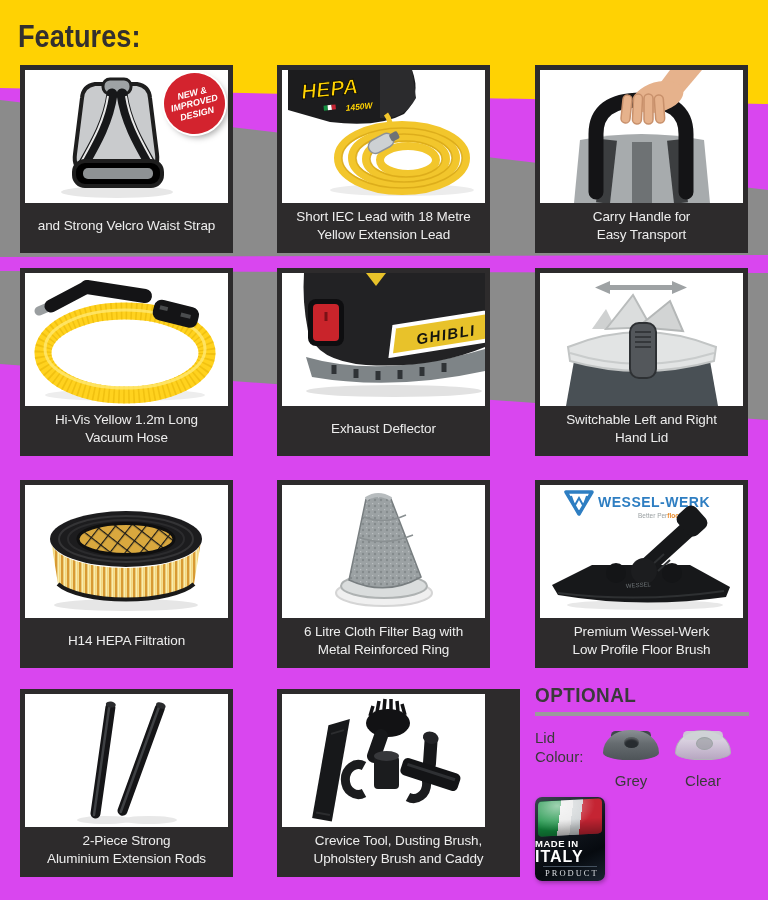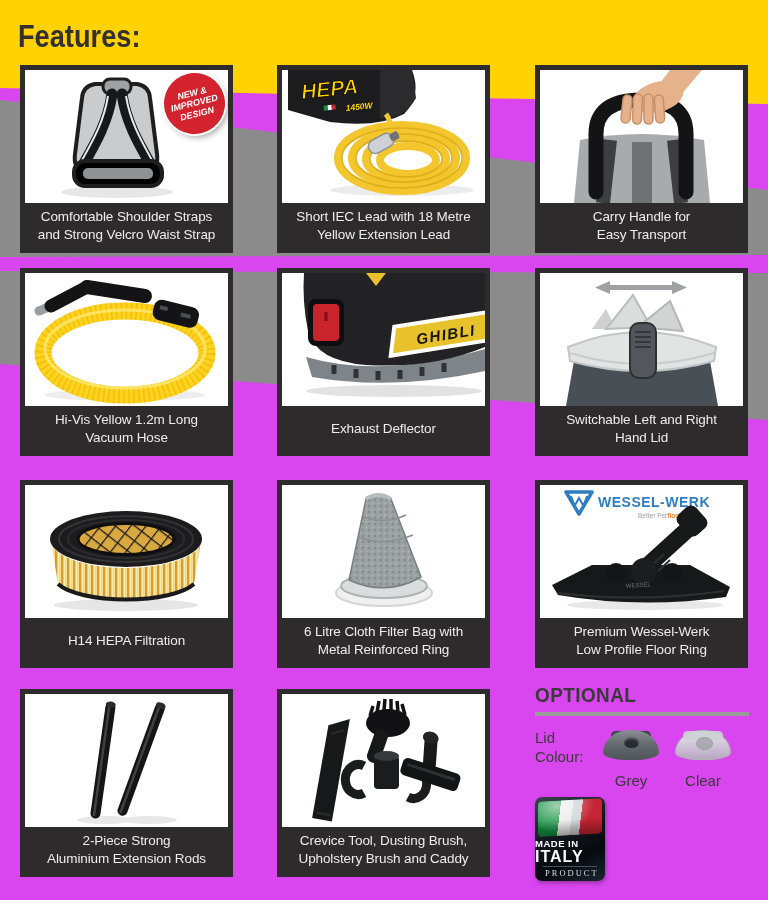--- a/index.html
+++ b/index.html
@@ -86,21 +86,20 @@
         <rect x="49" y="91" width="88" height="25" rx="11" fill="#BB BDBF" stroke="#1E1E1E" stroke-width="4"></rect>
         <rect x="58" y="98" width="70" height="11" rx="5" fill="#8E9294"></rect>
       </svg>
       <div class="badge">
         <span>NEW &amp;</span>
         <span>IMPROVED</span>
         <span>DESIGN</span>
       </div>
     </div>
     <div class="caption">
-      <span>Comfortable Shoulder Straps</span>
       <span>and Strong Velcro Waist Strap</span>
     </div>
   </div>
 
   <div class="card" style="left:277px;top:65px;">
     <div class="imgbox">
       <svg width="203" height="133" viewBox="0 0 203 133">
         <ellipse cx="120" cy="120" rx="72" ry="6" fill="#ECECEC"></ellipse>
         <path d="M6 0 H130 Q140 26 122 44 Q96 58 48 52 L6 40 Z" fill="#1C1C1E"></path>
         <path d="M98 0 H130 L134 28 Q122 50 98 48 Z" fill="#2B2B2D"></path>
@@ -307,21 +306,21 @@
           <rect x="140" y="22" width="24" height="28" rx="7" fill="#17181A"></rect>
         </g>
         <circle cx="104" cy="86" r="13" fill="#1C1D1F"></circle>
         <circle cx="76" cy="88" r="10" fill="#141517"></circle>
         <circle cx="132" cy="88" r="10" fill="#141517"></circle>
         <text x="86" y="103" font-size="6" fill="#6F7578" transform="rotate(-4 86 103)">WESSEL</text>
       </svg>
     </div>
     <div class="caption">
       <span>Premium Wessel-Werk</span>
-      <span>Low Profile Floor Ring</span>
+      <span>Low Profile Floor Brush</span>
     </div>
   </div>
 
   <div class="card" style="left:20px;top:689px;">
     <div class="imgbox">
       <svg width="203" height="133" viewBox="0 0 203 133">
         <ellipse cx="80" cy="126" rx="28" ry="4" fill="#E8E8E8"></ellipse>
         <ellipse cx="124" cy="126" rx="28" ry="4" fill="#E8E8E8"></ellipse>
         <g transform="rotate(8 78 66)">
           <rect x="73" y="8" width="10" height="117" rx="5" fill="#151517"></rect>
@@ -334,21 +333,21 @@
           <ellipse cx="116" cy="8" rx="5" ry="3" fill="#2A2B2D"></ellipse>
         </g>
       </svg>
     </div>
     <div class="caption">
       <span>2-Piece Strong</span>
       <span>Aluminium Extension Rods</span>
     </div>
   </div>
 
-  <div class="card" style="left:277px;top:689px;">
+  <div class="card" style="left:277px;top:689px;padding-left:30px;">
     <div class="imgbox">
       <svg width="203" height="133" viewBox="0 0 203 133">
         <g transform="rotate(10 46 80)">
           <path d="M38 32 L58 22 L58 126 L38 126 Z" fill="#17181A"></path>
           <path d="M42 40 L54 34" stroke="#2C2D2F" stroke-width="2"></path>
           <path d="M41 120 h14" stroke="#2C2D2F" stroke-width="2"></path>
         </g>
         <g>
           <path d="M88 22 l3-10 M95 18 l2-11 M102 16 l1-11 M109 16 l0-11 M116 18 l-1-11 M123 21 l-3-11" stroke="#121214" stroke-width="3.5"></path>
           <ellipse cx="106" cy="29" rx="22" ry="14" fill="#121214"></ellipse>

